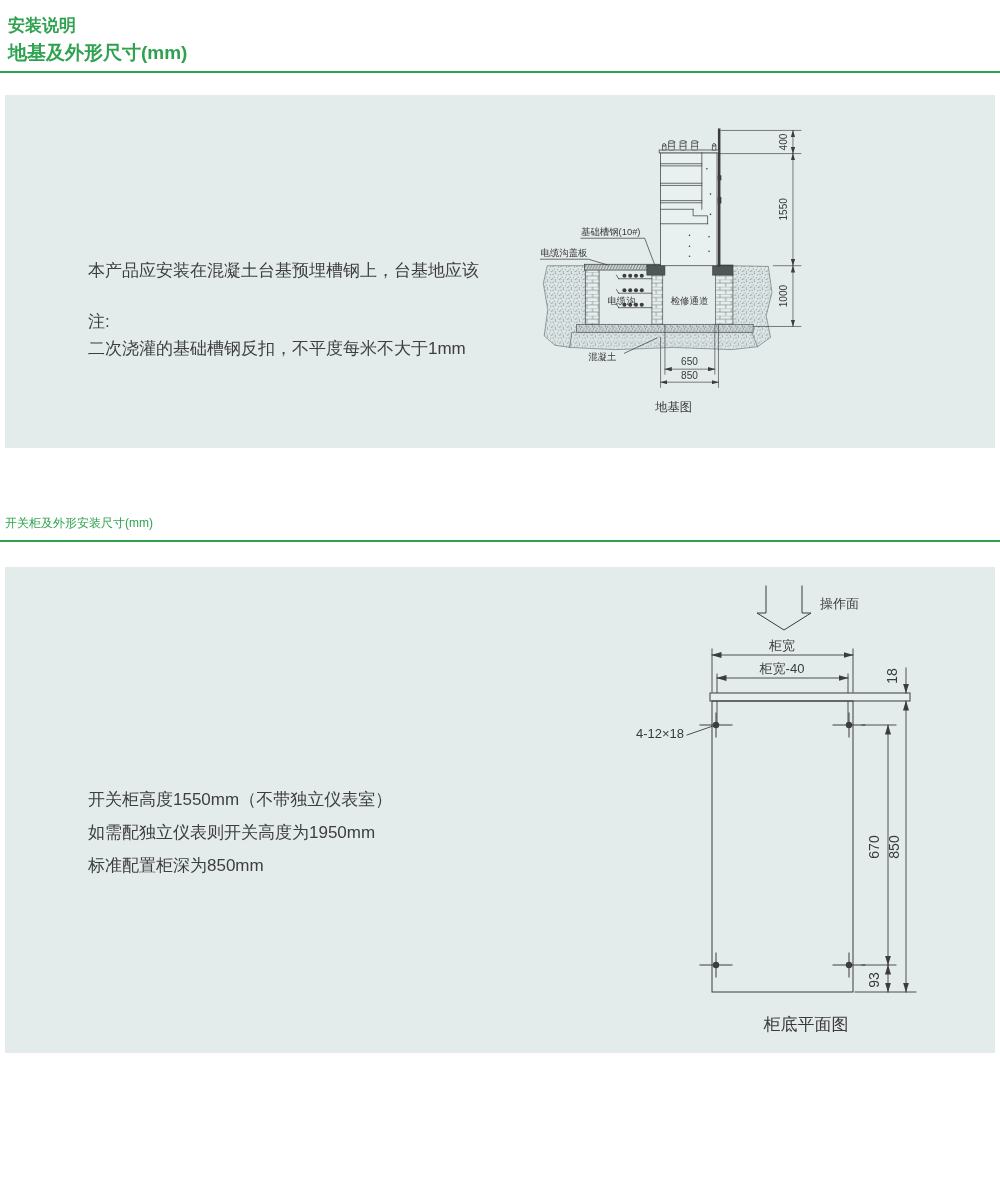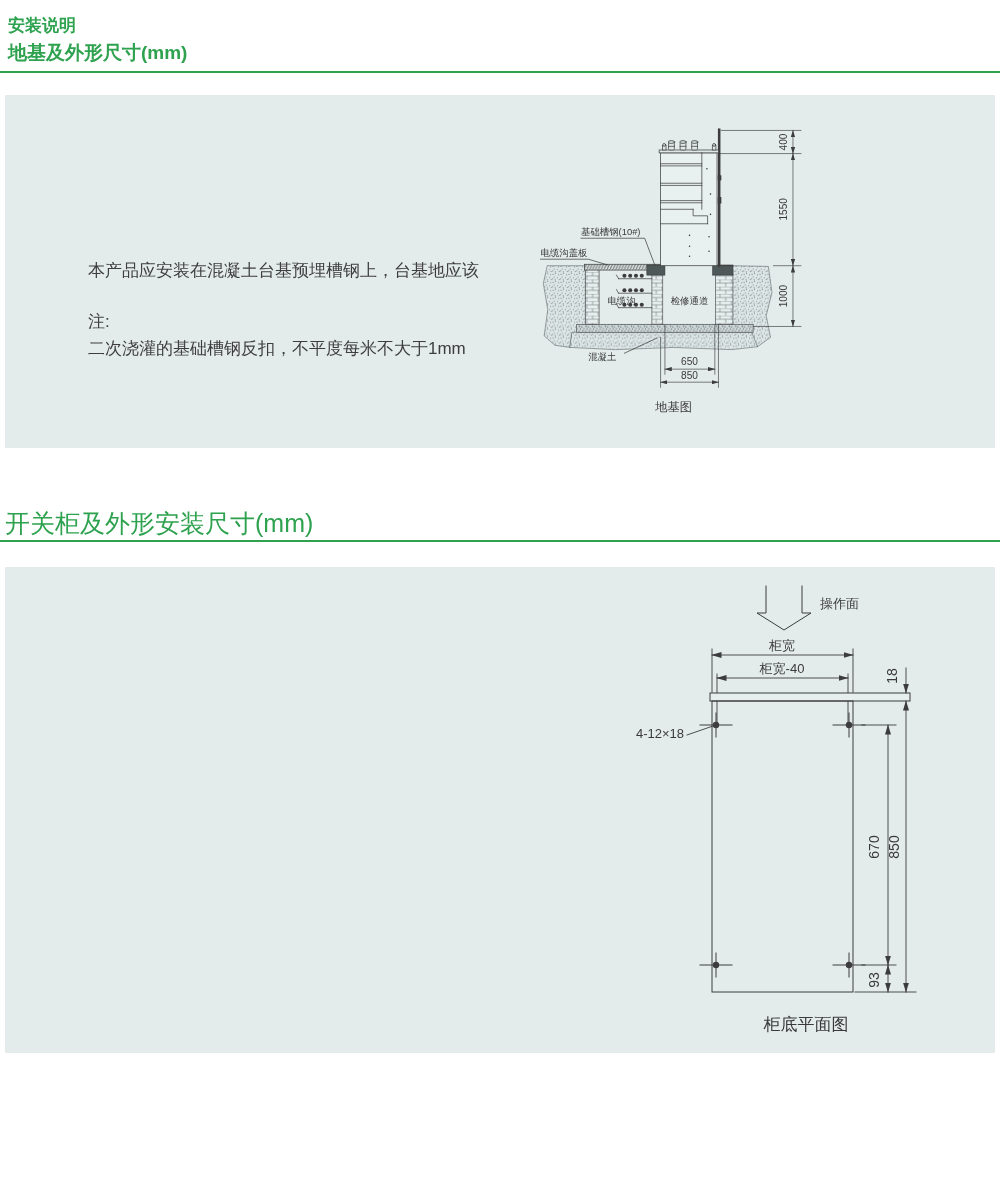--- a/index.html
+++ b/index.html
@@ -8,21 +8,21 @@
     font-family:"Liberation Sans","DejaVu Sans",sans-serif;
     -webkit-font-smoothing:antialiased;
   }
   .h1{margin:0 0 0 8px;padding-top:13px;font-size:17px;line-height:26px;font-weight:bold;color:#2ea24f;}
   .h2{margin:3px 0 0 8px;font-size:19px;line-height:22px;font-weight:bold;color:#2ea24f;}
   .rule{height:2px;background:#2ea24f;margin-top:7px;}
   .rule2{height:2px;background:#2ea24f;margin-top:6px;}
   .panel{position:relative;margin:0 5px;background:#e4ebeb;}
   .panel1{margin-top:22px;height:353px;}
   .panel2{margin-top:25px;height:486px;}
-  .sec2h{margin:64px 0 0 5px;font-size:25px;line-height:22px;color:#2ea24f;}
+  .sec2h{margin:64px 0 0 5px;font-size:12px;line-height:22px;color:#2ea24f;}
   .tblock{position:absolute;left:83px;color:#3e3e3e;font-size:17px;line-height:27px;}
   .tblock1{top:162px;}
   .tblock2{top:216px;line-height:33px;}
   .noteblock{margin-top:24px;}
   .dsvg{position:absolute;left:0;top:0;width:100%;height:100%;display:block;}
   svg text{font-family:"Liberation Sans","DejaVu Sans",sans-serif;fill:#3a3a3a;}
   .lbl{font-size:13px;}
   .dim{font-size:14px;}
   .cap{font-size:17px;}
 </style>
@@ -220,20 +220,25 @@
     <text class="dim" x="762" y="468" text-anchor="middle">650</text>
     <text class="dim" x="762" y="487" text-anchor="middle">850</text>
     <text class="cap" x="740" y="532" text-anchor="middle">地基图</text>
   </svg>
 </div>
 
 <div class="sec2h">开关柜及外形安装尺寸(mm)</div>
 <div class="rule2"></div>
 
 <div class="panel panel2">
+  <div class="tblock tblock2">
+    <div>开关柜高度1550mm（不带独立仪表室）</div>
+    <div>如需配独立仪表则开关高度为1950mm</div>
+    <div>标准配置柜深为850mm</div>
+  </div>
 
   <svg class="dsvg" viewBox="5 703 990 486">
     <defs>
       <marker id="arw2" viewBox="0 0 10 6" markerWidth="10" markerHeight="6" refX="9.5" refY="3" orient="auto-start-reverse" markerUnits="userSpaceOnUse">
         <path d="M0,0 L10,3 L0,6 Z" fill="#3c3c3c"></path>
       </marker>
     </defs>
     <g fill="none" stroke="#3c3c3c" stroke-width="1" stroke-linecap="square">
 
       <path d="M766,722 L766,749 L757,749 L784,766 L811,749 L802,749 L802,722"></path>

